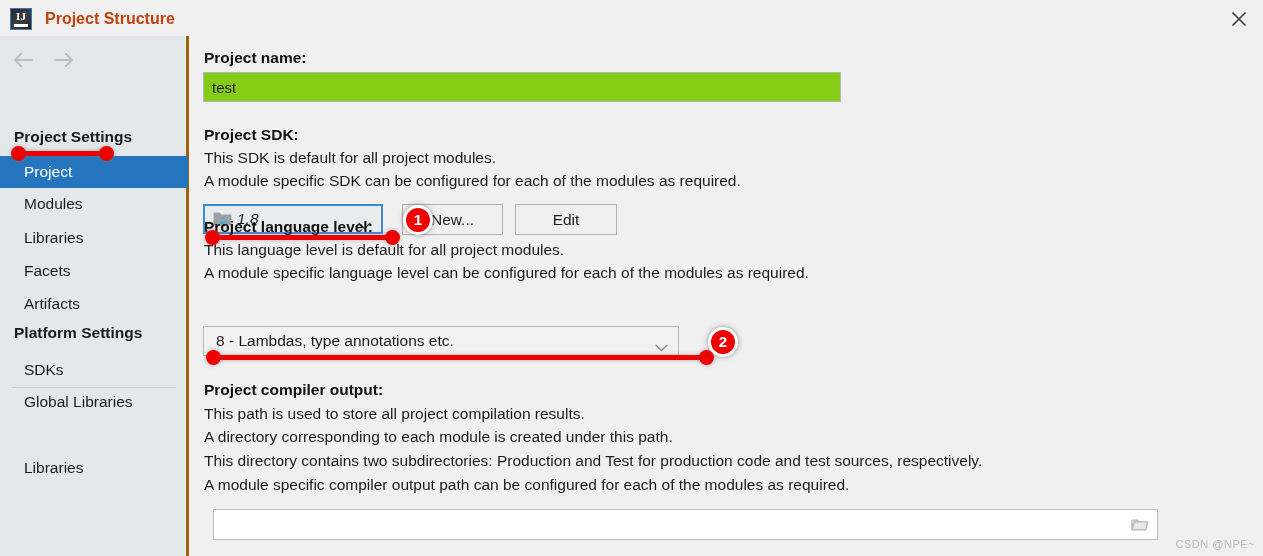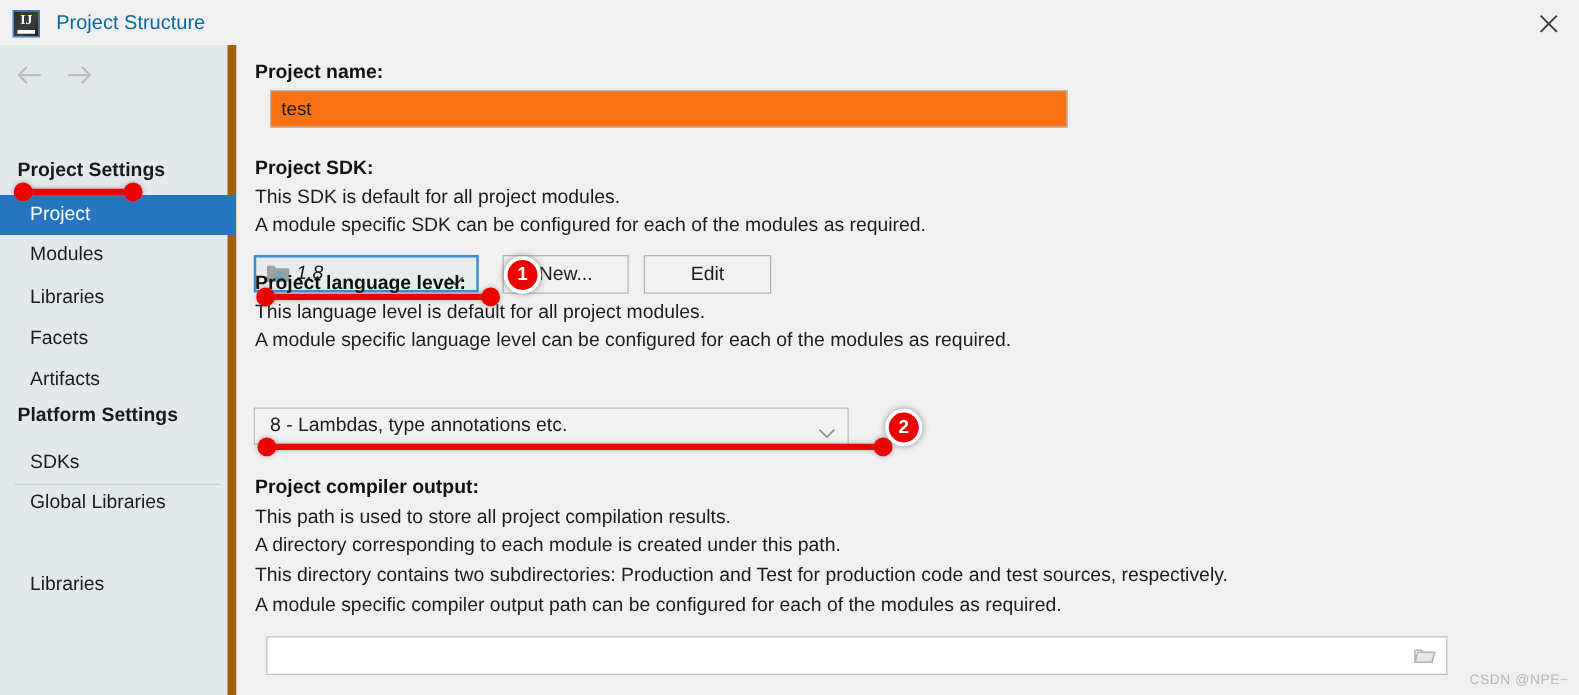--- a/index.html
+++ b/index.html
@@ -47,38 +47,39 @@
   #app-icon .ij-bar {
     position: absolute;
     left: 3px; bottom: 2px;
     width: 14px; height: 3px;
     background: #ffffff;
   }
   #window-title {
     position: absolute;
     left: 45px; top: 10px;
     font-size: 16px;
-    color: #0369a1;
-    white-space: nowrap;
+    color: #c2410c;
+    white-space: nowrap;
+    font-weight: bold;
   }
   #close-button {
     position: absolute;
     right: 6px; top: 2px;
     width: 36px; height: 34px;
     cursor: pointer;
   }
   #close-button svg { position: absolute; left: 10px; top: 9px; }
 
   
   #sidebar {
     position: absolute;
     left: 0; top: 36px;
     width: 189px; height: 520px;
     background: #e3e8eb;
-    border-right: 7px solid #a16207;
+    border-right: 3px solid #a16207;
     box-sizing: border-box;
   }
   #nav-arrows {
     position: absolute;
     left: 10px; top: 13px;
     width: 80px; height: 26px;
   }
   .nav-arrow {
     position: absolute;
     width: 30px; height: 24px;
@@ -136,30 +137,29 @@
   .desc {
     position: absolute;
     font-size: 15.5px;
     color: #1c1c1c;
     white-space: nowrap;
   }
 
   
   .textfield {
     position: absolute;
-    background: #f97316;
+    background: #84cc16;
     border: 1px solid #b5b5b5;
     box-sizing: border-box;
     font-family: "Liberation Sans", sans-serif;
     font-size: 15px;
     color: #1c1c1c;
     padding: 12px 8px;
     line-height: 28px;
     outline: none;
-    margin-left: 13px;
   }
 
   
   .combo {
     position: absolute;
     background: #eeeeee;
     box-sizing: border-box;
     cursor: pointer;
   }
   .combo.focused {

